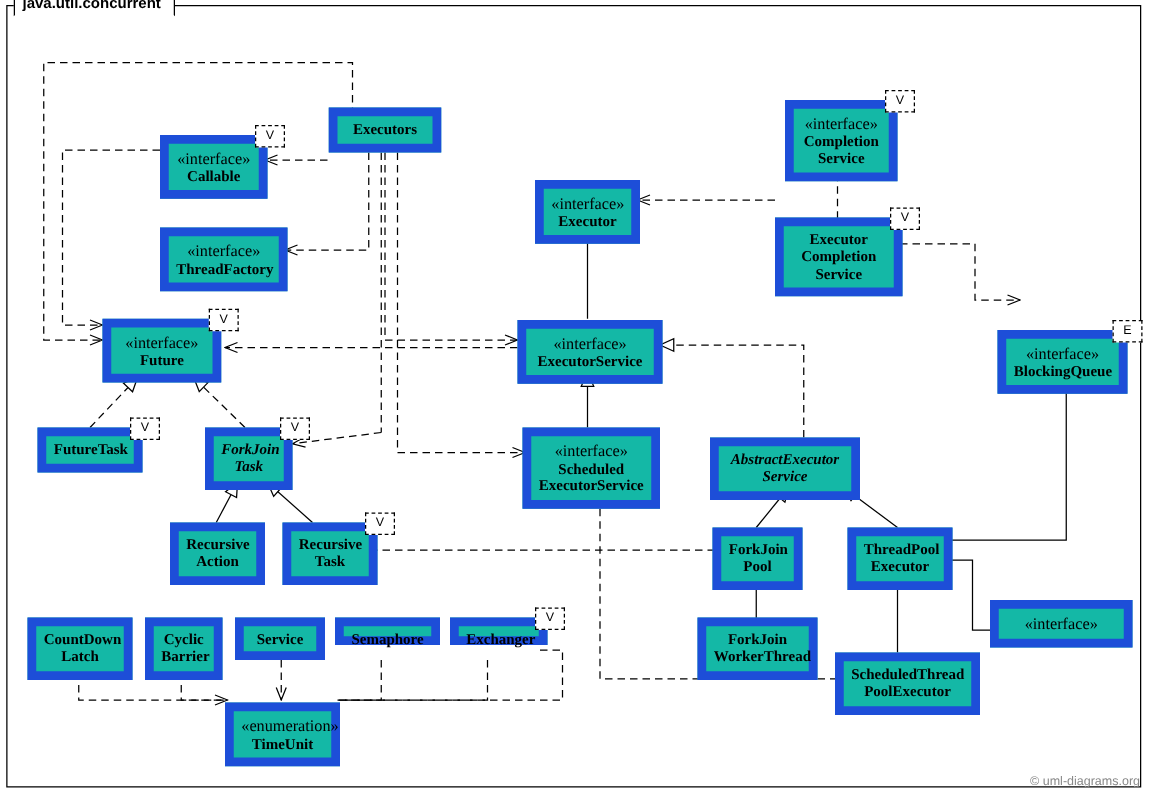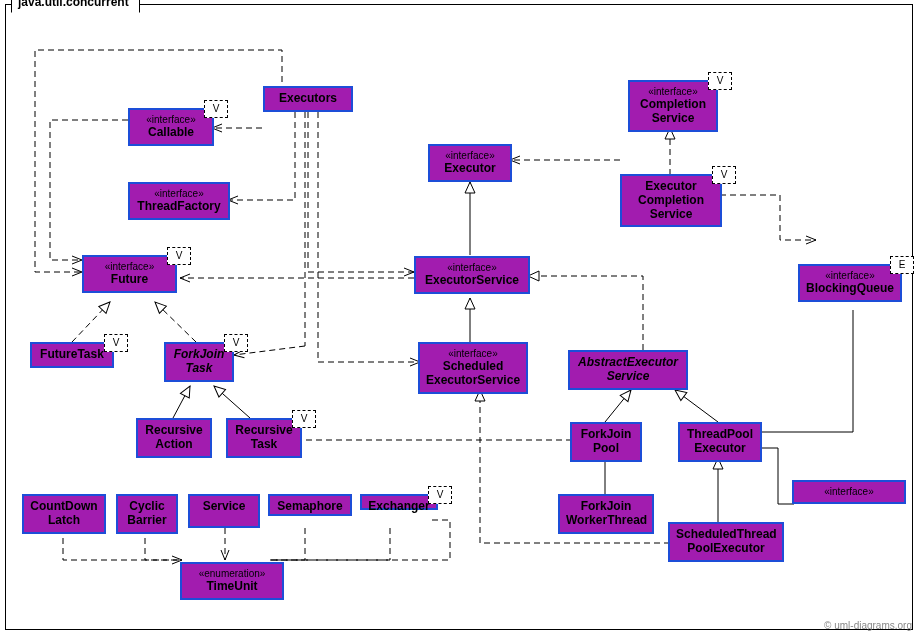--- a/index.html
+++ b/index.html
@@ -25,28 +25,29 @@
     border: 1px solid #000;
     border-bottom: 1px solid #fff;
     background: #fff;
     padding: 3px 10px 3px 6px;
     font-weight: bold;
     font-size: 12px;
     z-index: 10;
   }
   .node {
     position: absolute;
-    border: 2px solid #1d4ed8;
-    background: #a21caf;
+    border: 7px solid #1d4ed8;
+    background: #14b8a6;
     text-align: center;
     box-sizing: border-box;
     padding: 4px 6px;
     z-index: 5;
-  }
-  .node .stereo { font-size: 10px; display:block; line-height:1.2; }
+    font-family: Liberation Serif, serif;
+  }
+  .node .stereo { font-size: 13px; display:block; line-height:1.2; }
   .node .name  { font-weight: bold; font-size: 12px; display:block; line-height:1.15; }
   .node .italic { font-style: italic; }
   .flag {
     position: absolute;
     width: 22px; height: 16px;
     border: 1px dashed #000;
     font-size: 10px;
     text-align:center; line-height:15px;
     background:#fff;
     z-index:6;
@@ -224,18 +225,18 @@
   <span class="name">Service</span>
 </div>
 <div class="node" style="left:268px;top:494px;width:84px;height:22px;line-height:22px">
   <span class="name">Semaphore</span>
 </div>
 <div class="node" style="left:360px;top:494px;width:78px;height:16px;line-height:22px">
   <span class="name">Exchanger</span>
 </div>
 <div class="flag" style="left:428px;top:486px">V</div>
 
-<div class="node" style="left:180px;top:562px;width:104px">
+<div class="node" style="left:180px;top:562px;width:92px">
   <span class="stereo">«enumeration»</span>
     <span class="name">TimeUnit</span>
 </div>
 
 <div class="credit">© uml-diagrams.org</div>
 
 </body></html>

